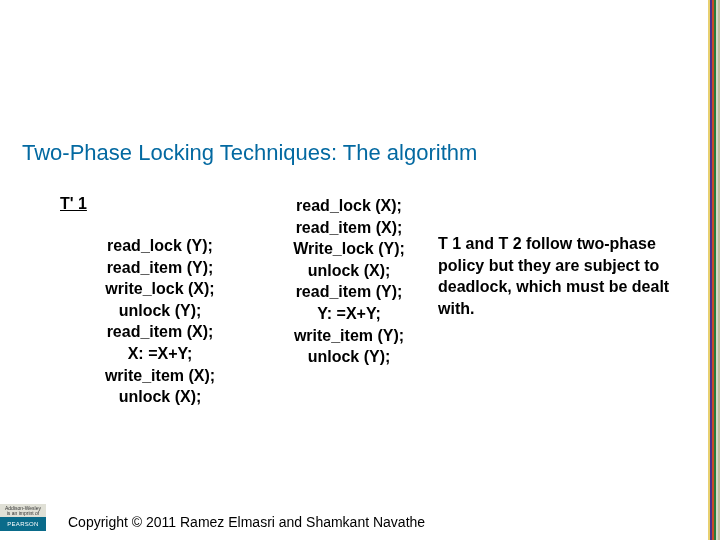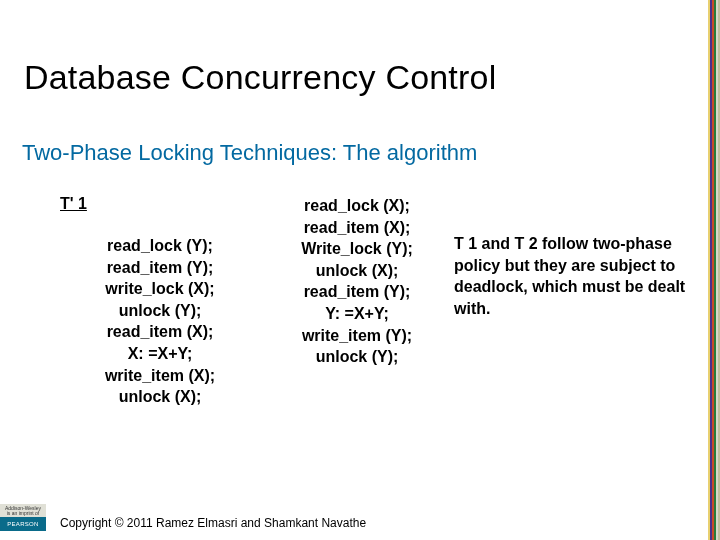--- a/index.html
+++ b/index.html
@@ -48,21 +48,21 @@
     font-weight: 400;
   }
 
   .cols {
     position: absolute;
     left: 60px;
     top: 195px;
     right: 30px;
     display: flex;
     flex-direction: row;
-    gap: 12px;
+    gap: 4px;
     color: #000;
   }
   .col1 { width: 200px; }
   .col2 { width: 170px; }
   .col3 { flex: 1; }
 
   .colhead {
     font-weight: 700;
     font-size: 16px;
     text-decoration: underline;
@@ -103,41 +103,40 @@
   .footer-logo .pearson {
     background: #0a6b8a;
     color: #fff;
     font-size: 6px;
     letter-spacing: 0.3px;
     padding: 4px 2px;
     text-align: center;
   }
   .footer-copy {
     position: absolute;
-    left: 60px;
+    left: 68px;
     bottom: 10px;
-    font-size: 12px;
+    font-size: 14px;
     color: #000;
   }
 </style>
 </head>
 <body>
 
 <div class="slide">
 
   <div class="right-stripe">
     <div class="stripe-a"></div>
     <div class="stripe-b"></div>
     <div class="stripe-c"></div>
     <div class="stripe-d"></div>
     <div class="stripe-e"></div>
     <div class="stripe-f"></div>
   </div>
 
-  <h1 class="title">Database Concurrency Control</h1>
   <h2 class="subtitle">Two-Phase Locking Techniques: The algorithm</h2>
 
   <div class="cols">
     <div class="col1">
       <div class="colhead">T' 1</div>
       <div class="ops">read_lock (Y);
 read_item (Y);
 write_lock (X);
 unlock (Y);
 read_item (X);

